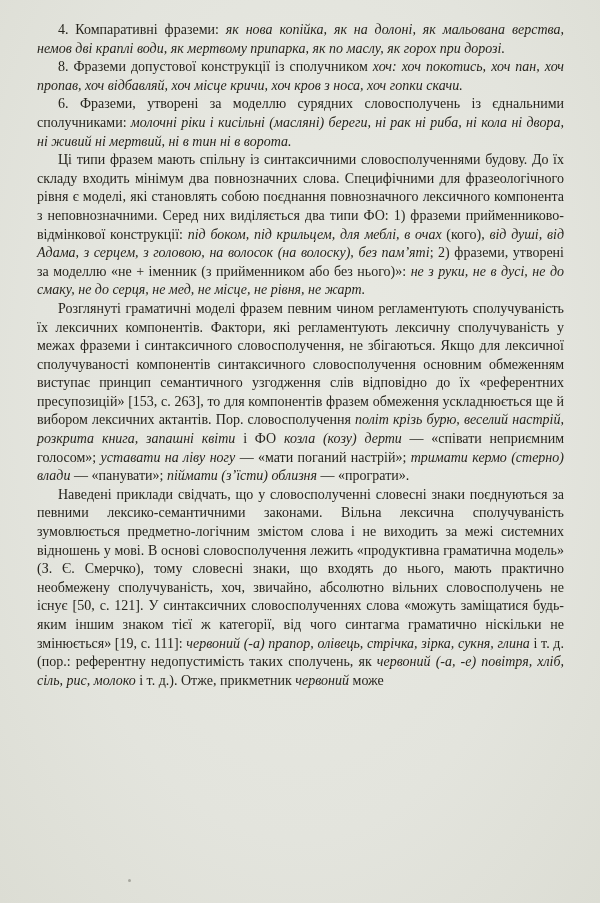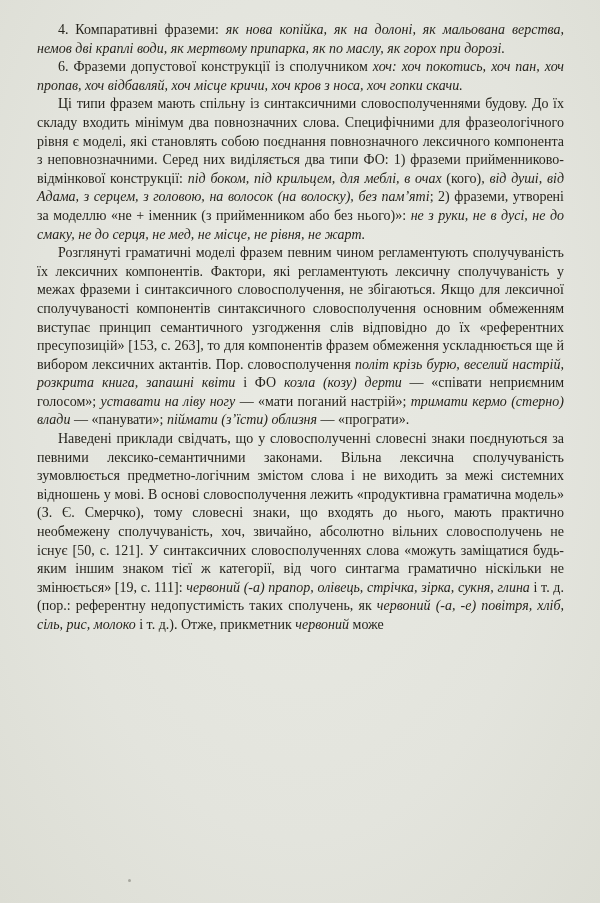--- a/index.html
+++ b/index.html
@@ -54,19 +54,20 @@
     background: #8e8f86;
     opacity: .7;
   }
 </style>
 </head>
 <body>
 
 <div class="page">
   <div class="text-block">
       <p><span class="run">4. Компаративні фраземи: </span><span class="run it">як нова копійка, як на долоні, як мальована верства, немов дві краплі води, як мертвому припарка, як по маслу, як горох при дорозі.</span></p>
-      <p><span class="run">6. Фраземи допустової конструкції із сполучником </span><span class="run it">хоч: хоч покотись, хоч пан, хоч пропав, хоч відбавляй, хоч місце кричи, хоч кров з носа, хоч гопки скачи.</span></p>
+      <p><span class="run">8. Фраземи допустової конструкції із сполучником </span><span class="run it">хоч: хоч покотись, хоч пан, хоч пропав, хоч відбавляй, хоч місце кричи, хоч кров з носа, хоч гопки скачи.</span></p>
+      <p><span class="run">6. Фраземи, утворені за моделлю сурядних словосполучень із єднальними сполучниками: </span><span class="run it">молочні ріки і кисільні (масляні) береги, ні рак ні риба, ні кола ні двора, ні живий ні мертвий, ні в тин ні в ворота.</span></p>
       <p><span class="run">Ці типи фразем мають спільну із синтаксичними словосполученнями будову. До їх складу входить мінімум два повнозначних слова. Специфічними для фразеологічного рівня є моделі, які становлять собою поєднання повнозначного лексичного компонента з неповнозначними. Серед них виділяється два типи ФО: 1) фраземи прийменниково-відмінкової конструкції: </span><span class="run it">під боком, під крильцем, для меблі, в очах </span><span class="run">(кого)</span><span class="run it">, від душі, від Адама, з серцем, з головою, на волосок (на волоску), без пам’яті</span><span class="run">; 2) фраземи, утворені за моделлю «не + іменник (з прийменником або без нього)»: </span><span class="run it">не з руки, не в дусі, не до смаку, не до серця, не мед, не місце, не рівня, не жарт.</span></p>
       <p><span class="run">Розглянуті граматичні моделі фразем певним чином регламентують сполучуваність їх лексичних компонентів. Фактори, які регламентують лексичну сполучуваність у межах фраземи і синтаксичного словосполучення, не збігаються. Якщо для лексичної сполучуваності компонентів синтаксичного словосполучення основним обмеженням виступає принцип семантичного узгодження слів відповідно до їх «референтних пресупозицій» [153, с. 263], то для компонентів фразем обмеження ускладнюється ще й вибором лексичних актантів. Пор. словосполучення </span><span class="run it">політ крізь бурю, веселий настрій, розкрита книга, запашні квіти</span><span class="run"> і ФО </span><span class="run it">козла (козу) дерти</span><span class="run"> — «співати неприємним голосом»; </span><span class="run it">уставати на ліву ногу</span><span class="run"> — «мати поганий настрій»; </span><span class="run it">тримати кермо (стерно) влади</span><span class="run"> — «панувати»; </span><span class="run it">піймати (з’їсти) облизня</span><span class="run"> — «програти».</span></p>
       <p><span class="run">Наведені приклади свідчать, що у словосполученні словесні знаки поєднуються за певними лексико-семантичними законами. Вільна лексична сполучуваність зумовлюється предметно-логічним змістом слова і не виходить за межі системних відношень у мові. В основі словосполучення лежить «продуктивна граматична модель» (З. Є. Смерчко), тому словесні знаки, що входять до нього, мають практично необмежену сполучуваність, хоч, звичайно, абсолютно вільних словосполучень не існує [50, с. 121]. У синтаксичних словосполученнях слова «можуть заміщатися будь-яким іншим знаком тієї ж категорії, від чого синтагма граматично ніскільки не змінюється» [19, с. 111]: </span><span class="run it">червоний (-а) прапор, олівець, стрічка, зірка, сукня, глина</span><span class="run"> і т. д. (пор.: референтну недопустимість таких сполучень, як </span><span class="run it">червоний (-а, -е) повітря, хліб, сіль, рис, молоко</span><span class="run"> і т. д.). Отже, прикметник </span><span class="run it">червоний</span><span class="run"> може</span></p>
     </div>
   <span class="scan-speck"></span>
 </div>
 
 </body></html>

